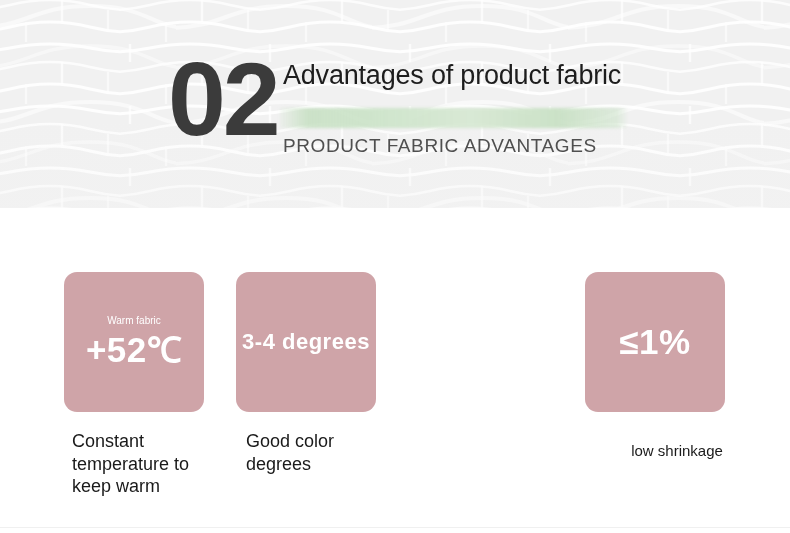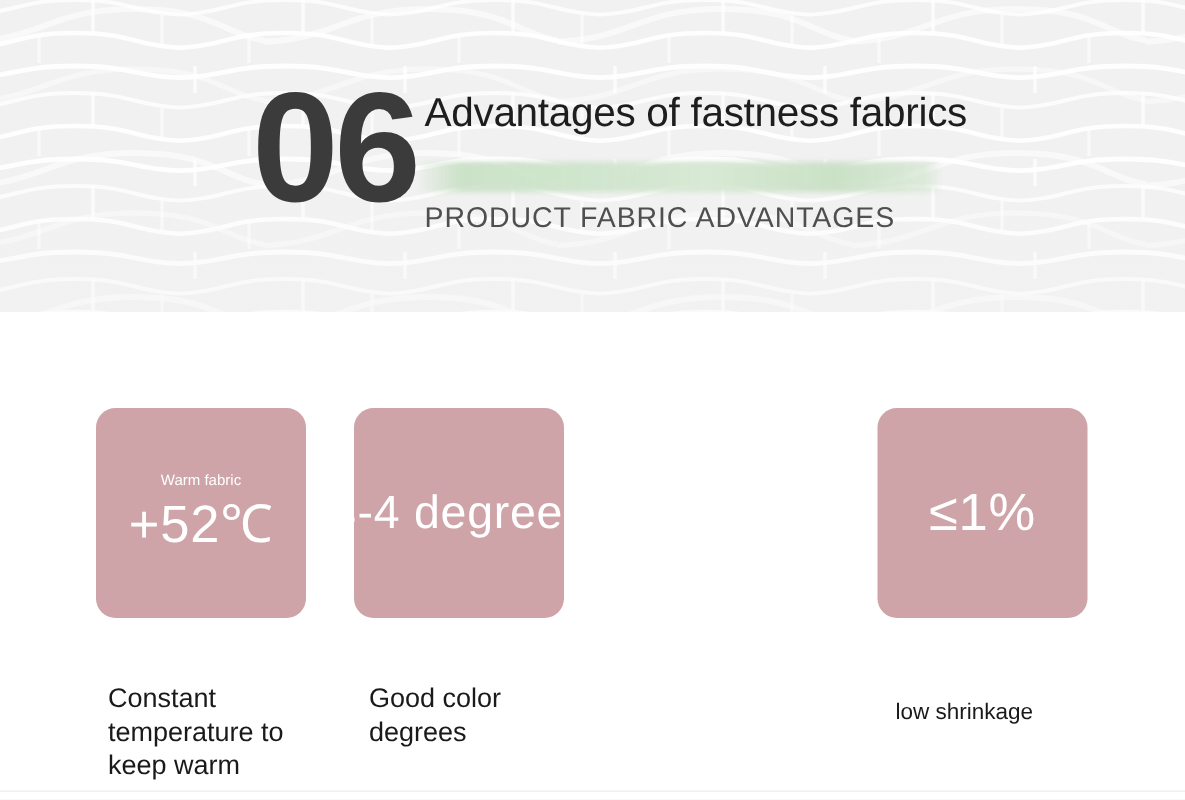--- a/index.html
+++ b/index.html
@@ -129,33 +129,33 @@
     line-height: 1.1;
     margin-bottom: 6px;
     white-space: nowrap;
     font-weight: normal;
   }
   .card-value {
     color: #ffffff;
     font-size: 35px;
     line-height: 1.05;
     white-space: nowrap;
-    font-weight: normal;
+    font-weight: bold;
     letter-spacing: 0.5px;
   }
   .card-value.overflow {
-    font-size: 31px;
+    font-size: 22px;
     text-align: center;
   }
 
   
   #captions-row {
     position: absolute;
     left: 0;
-    top: 454px;
+    top: 430px;
     width: 666px;
     height: 80px;
   }
   .caption {
     position: absolute;
     top: 0;
     font-size: 18px;
     color: #1a1a1a;
     line-height: 1.25;
     font-weight: normal;
@@ -197,26 +197,26 @@
       </pattern>
     </defs>
     <rect x="0" y="0" width="840" height="260" fill="#f1f1f1"></rect>
     <rect x="0" y="0" width="840" height="260" fill="url(#wavepat)"></rect>
     <rect x="0" y="0" width="840" height="260" fill="url(#wavepat2)"></rect>
   </svg>
 
   <div id="header-fade"></div>
 </div>
 
-<div id="header-number">06</div>
+<div id="header-number">02</div>
 
 <div id="green-stroke"></div>
 
 <div id="title-block">
-  <div id="title-main">Advantages of fastness fabrics</div>
+  <div id="title-main">Advantages of product fabric</div>
 </div>
 
 <div id="title-sub">PRODUCT FABRIC ADVANTAGES</div>
 
 <div id="cards-row">
 
   <div class="feature-card" style="left:64px;">
     <div class="card-sublabel">Warm fabric</div>
     <div class="card-value">+52℃</div>
   </div>
@@ -232,17 +232,17 @@
 
 </div>
 
 <div id="captions-row">
 
   <div class="caption" style="left:72px; width:140px;">Constant temperature to keep warm</div>
 
   <div class="caption" style="left:246px; width:145px;">Good color degrees</div>
 
 
-  <div class="caption small" style="left:597px; width:160px;">low shrinkage</div>
+  <div class="caption small" style="left:597px; width:160px;text-align:center;">low shrinkage</div>
 
 </div>
 
 <div id="bottom-rule"></div>
 
 </body></html>

